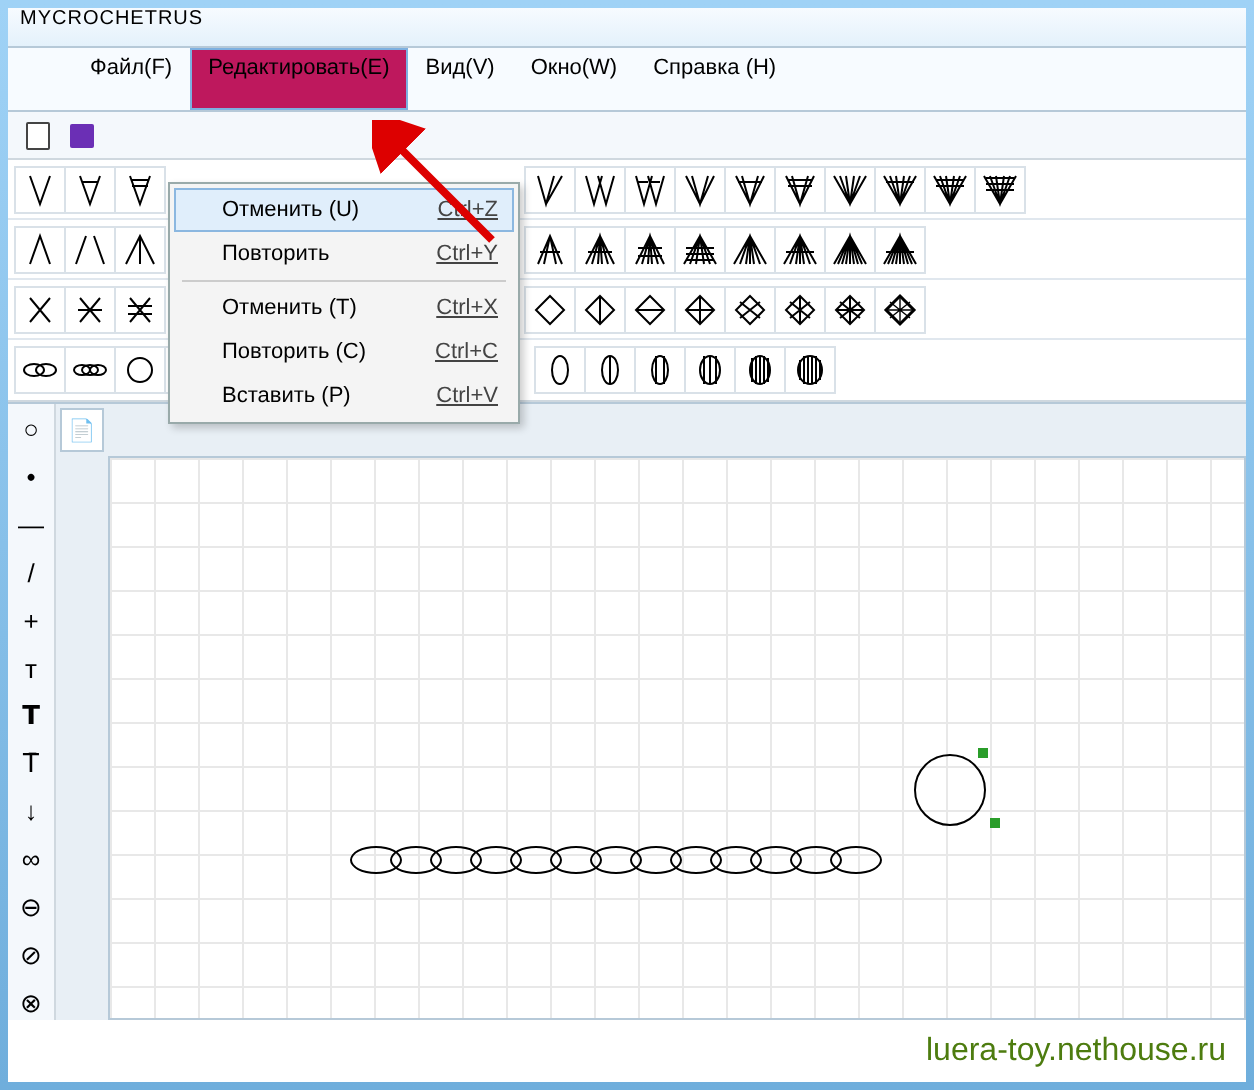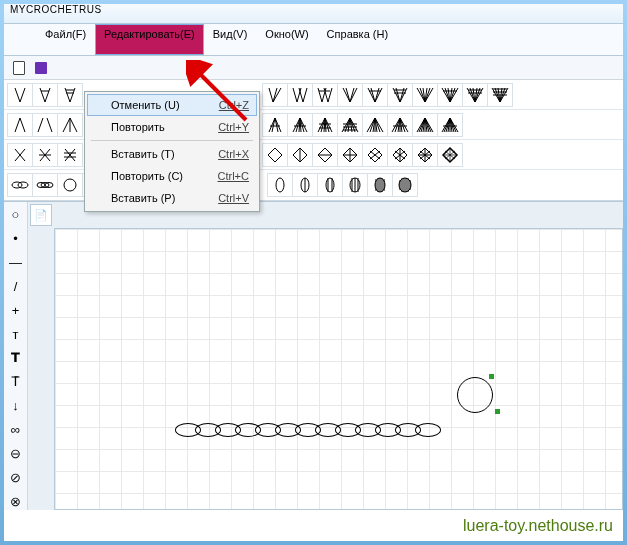--- a/index.html
+++ b/index.html
@@ -499,21 +499,21 @@
   <div class="dd-item sel">
     <span>Отменить (U)</span>
     <span class="sc">Ctrl+Z</span>
   </div>
   <div class="dd-item">
     <span>Повторить</span>
     <span class="sc">Ctrl+Y</span>
   </div>
   <div class="dd-sep"></div>
   <div class="dd-item">
-    <span>Вставить (T)</span>
+    <span>Отменить (T)</span>
     <span class="sc">Ctrl+X</span>
   </div>
   <div class="dd-item">
     <span>Повторить (C)</span>
     <span class="sc">Ctrl+C</span>
   </div>
   <div class="dd-item">
     <span>Вставить (P)</span>
     <span class="sc">Ctrl+V</span>
   </div>

